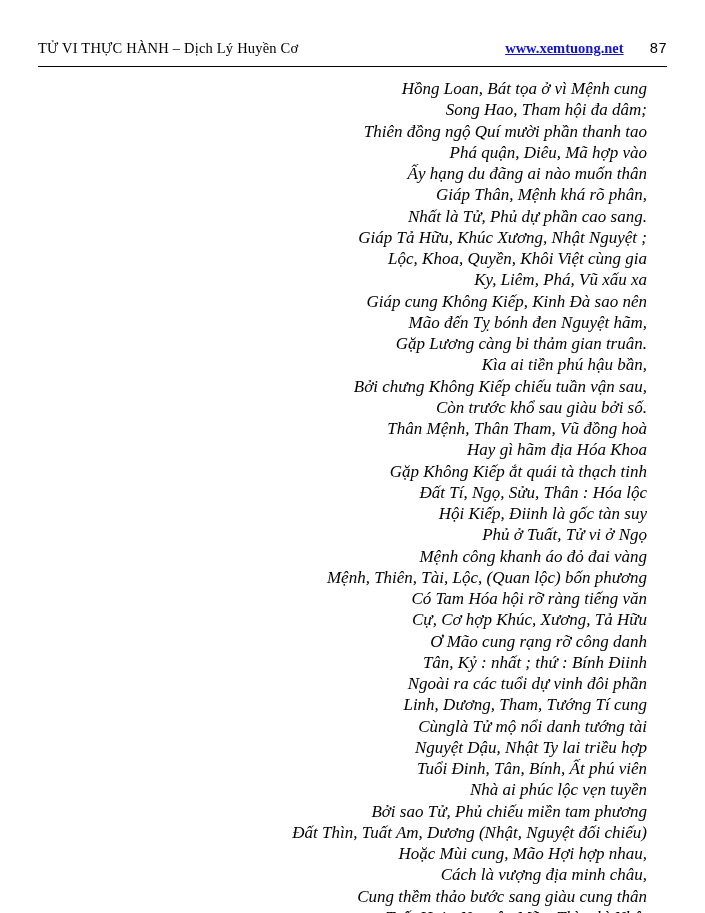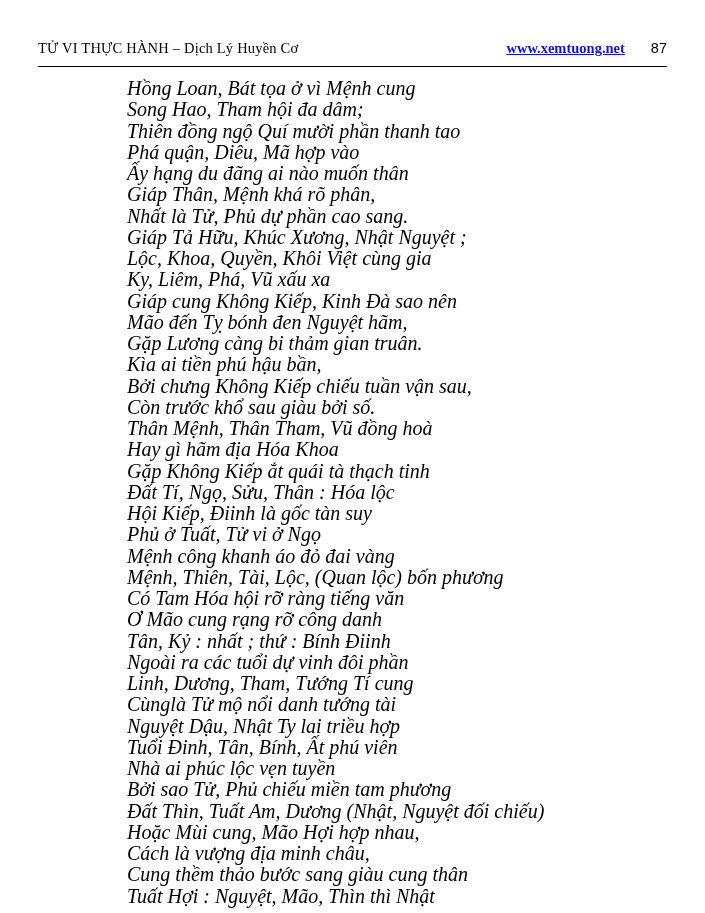--- a/index.html
+++ b/index.html
@@ -43,43 +43,44 @@
     white-space: nowrap;
   }
   .site-link {
     font-family: "Liberation Serif", serif;
     font-size: 14.5px;
     font-weight: bold;
     color: #1414c8;
     text-decoration: underline;
   }
   .page-number {
-    font-family: Liberation Sans, sans-serif;
+    font-family: Liberation Mono, monospace;
     font-size: 14.5px;
   }
   .header-rule {
     position: absolute;
     top: 66px;
     left: 38px;
     width: 629px;
     height: 1px;
     background: #000000;
   }
   .body-block {
     position: absolute;
     top: 78px;
     left: 127px;
     width: 520px;
   }
   .verse-line {
     font-family: "Liberation Serif", serif;
     font-style: italic;
-    font-size: 20px;
+    font-size: 17px;
     line-height: 21.25px;
     white-space: nowrap;
+    text-align: right;
   }
 </style>
 </head>
 <body>
 
 <div class="page">
 
   <div class="header">
     <div class="header-left">TỬ VI THỰC HÀNH – Dịch Lý Huyền Cơ</div>
     <div class="header-right">
@@ -109,20 +110,21 @@
     <div class="verse-line">Còn trước khổ sau giàu bởi số.</div>
     <div class="verse-line">Thân Mệnh, Thân Tham, Vũ đồng hoà</div>
     <div class="verse-line">Hay gì hãm địa Hóa Khoa</div>
     <div class="verse-line">Gặp Không Kiếp ắt quái tà thạch tinh</div>
     <div class="verse-line">Đất Tí, Ngọ, Sửu, Thân : Hóa lộc</div>
     <div class="verse-line">Hội Kiếp, Điinh là gốc tàn suy</div>
     <div class="verse-line">Phủ ở Tuất, Tử vi ở Ngọ</div>
     <div class="verse-line">Mệnh công khanh áo đỏ đai vàng</div>
     <div class="verse-line">Mệnh, Thiên, Tài, Lộc, (Quan lộc) bốn phương</div>
     <div class="verse-line">Có Tam Hóa hội rỡ ràng tiếng văn</div>
+    <div class="verse-line">Cự, Cơ hợp Khúc, Xương, Tả Hữu</div>
     <div class="verse-line">Ơ Mão cung rạng rỡ công danh</div>
     <div class="verse-line">Tân, Kỷ : nhất ; thứ : Bính Điinh</div>
     <div class="verse-line">Ngoài ra các tuổi dự vinh đôi phần</div>
     <div class="verse-line">Linh, Dương, Tham, Tướng Tí cung</div>
     <div class="verse-line">Cùnglà Tử mộ nổi danh tướng tài</div>
     <div class="verse-line">Nguyệt Dậu, Nhật Ty lai triều hợp</div>
     <div class="verse-line">Tuổi Đinh, Tân, Bính, Ất phú viên</div>
     <div class="verse-line">Nhà ai phúc lộc vẹn tuyền</div>
     <div class="verse-line">Bởi sao Tử, Phủ chiếu miền tam phương</div>
     <div class="verse-line">Đất Thìn, Tuất Am, Dương (Nhật, Nguyệt đối chiếu)</div>

